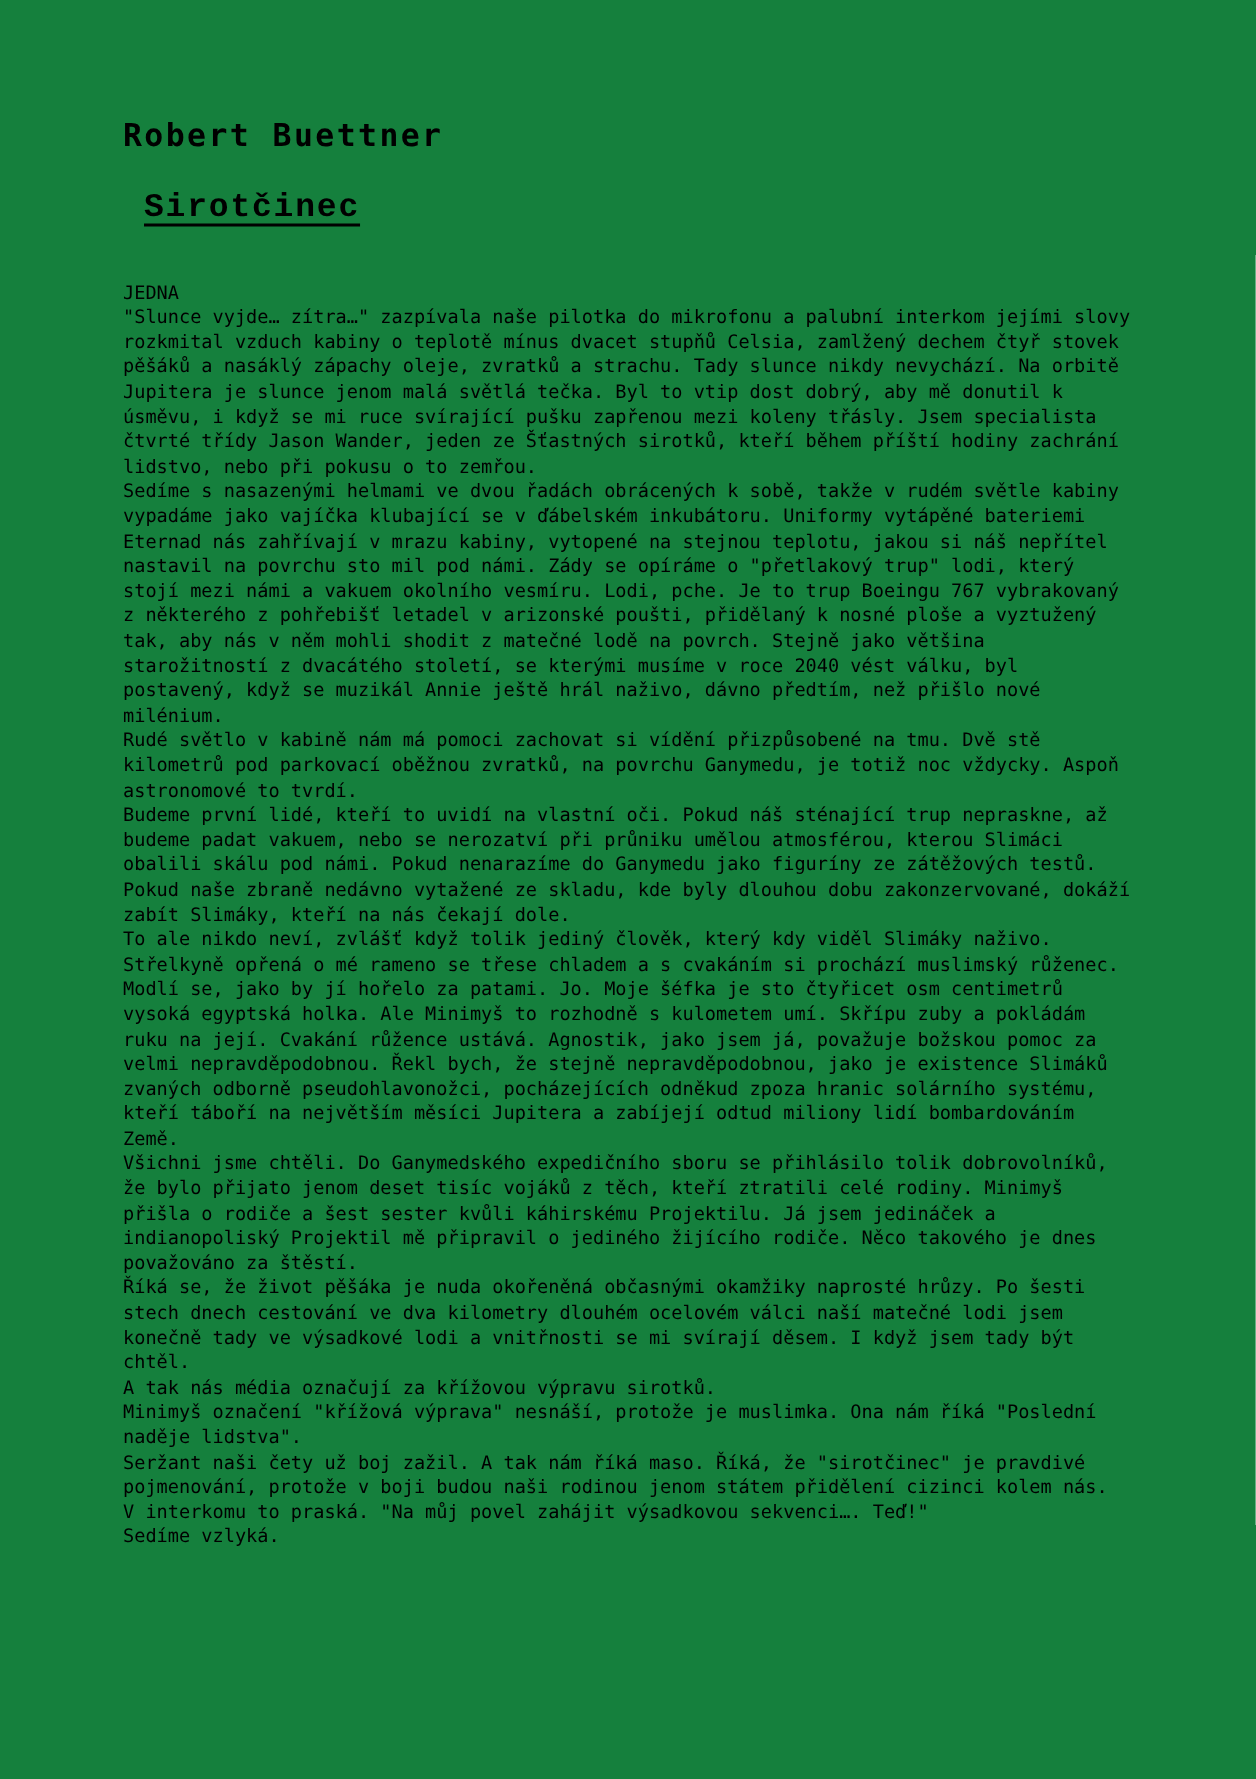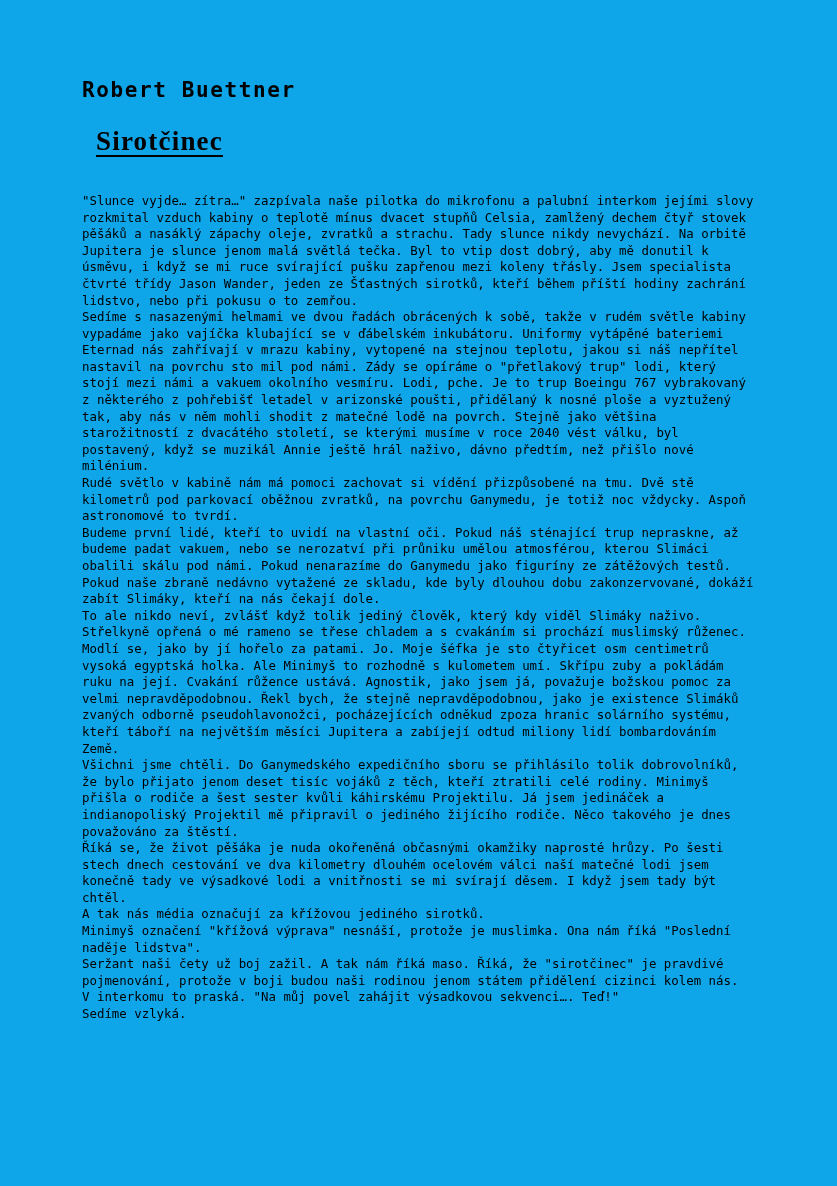--- a/index.html
+++ b/index.html
@@ -11,33 +11,33 @@
     width: 837px;
     min-height: 1186px;
     font-family: "DejaVu Sans Mono", "Liberation Mono", monospace;
     color: #000000;
   }
   .page {
     width: 837px;
     min-height: 1186px;
     box-sizing: border-box;
     padding: 78px 82px 40px 82px;
-    background: #0ea5e9;
+    background: #15803d;
   }
   .author {
     font-family: "DejaVu Sans Mono", "Liberation Mono", monospace;
     font-size: 21px;
     font-weight: bold;
     letter-spacing: 1.6px;
     margin: 0 0 22px 0;
     line-height: 1.2;
   }
   .title {
-    font-family: Liberation Serif, serif;
-    font-size: 27px;
+    font-family: Liberation Mono, monospace;
+    font-size: 22px;
     font-weight: bold;
     letter-spacing: 1.2px;
     text-decoration: underline;
     text-decoration-thickness: 2px;
     text-underline-offset: 5px;
     margin: 0 0 34px 14px;
     line-height: 1.25;
   }
   .chapter {
     font-size: 12.4px;
@@ -53,28 +53,29 @@
     white-space: normal;
     letter-spacing: 0px;
   }
 </style>
 </head>
 <body>
 
 <div class="page">
   <h1 class="author">Robert Buettner</h1>
   <h2 class="title">Sirotčinec</h2>
+  <div class="chapter">JEDNA</div>
   <div class="body-text">
     <p>"Slunce vyjde… zítra…" zazpívala naše pilotka do mikrofonu a palubní interkom jejími slovy rozkmital vzduch kabiny o teplotě mínus dvacet stupňů Celsia, zamlžený dechem čtyř stovek pěšáků a nasáklý zápachy oleje, zvratků a strachu. Tady slunce nikdy nevychází. Na orbitě Jupitera je slunce jenom malá světlá tečka. Byl to vtip dost dobrý, aby mě donutil k úsměvu, i když se mi ruce svírající pušku zapřenou mezi koleny třásly. Jsem specialista čtvrté třídy Jason Wander, jeden ze Šťastných sirotků, kteří během příští hodiny zachrání lidstvo, nebo při pokusu o to zemřou.</p>
     <p>Sedíme s nasazenými helmami ve dvou řadách obrácených k sobě, takže v rudém světle kabiny vypadáme jako vajíčka klubající se v ďábelském inkubátoru. Uniformy vytápěné bateriemi Eternad nás zahřívají v mrazu kabiny, vytopené na stejnou teplotu, jakou si náš nepřítel nastavil na povrchu sto mil pod námi. Zády se opíráme o "přetlakový trup" lodi, který stojí mezi námi a vakuem okolního vesmíru. Lodi, pche. Je to trup Boeingu 767 vybrakovaný z některého z pohřebišť letadel v arizonské poušti, přidělaný k nosné ploše a vyztužený tak, aby nás v něm mohli shodit z matečné lodě na povrch. Stejně jako většina starožitností z dvacátého století, se kterými musíme v roce 2040 vést válku, byl postavený, když se muzikál Annie ještě hrál naživo, dávno předtím, než přišlo nové milénium.</p>
     <p>Rudé světlo v kabině nám má pomoci zachovat si vídění přizpůsobené na tmu. Dvě stě kilometrů pod parkovací oběžnou zvratků, na povrchu Ganymedu, je totiž noc vždycky. Aspoň astronomové to tvrdí.</p>
     <p>Budeme první lidé, kteří to uvidí na vlastní oči. Pokud náš sténající trup nepraskne, až budeme padat vakuem, nebo se nerozatví při průniku umělou atmosférou, kterou Slimáci obalili skálu pod námi. Pokud nenarazíme do Ganymedu jako figuríny ze zátěžových testů. Pokud naše zbraně nedávno vytažené ze skladu, kde byly dlouhou dobu zakonzervované, dokáží zabít Slimáky, kteří na nás čekají dole.</p>
     <p>To ale nikdo neví, zvlášť když tolik jediný člověk, který kdy viděl Slimáky naživo.</p>
     <p>Střelkyně opřená o mé rameno se třese chladem a s cvakáním si prochází muslimský růženec. Modlí se, jako by jí hořelo za patami. Jo. Moje šéfka je sto čtyřicet osm centimetrů vysoká egyptská holka. Ale Minimyš to rozhodně s kulometem umí. Skřípu zuby a pokládám ruku na její. Cvakání růžence ustává. Agnostik, jako jsem já, považuje božskou pomoc za velmi nepravděpodobnou. Řekl bych, že stejně nepravděpodobnou, jako je existence Slimáků zvaných odborně pseudohlavonožci, pocházejících odněkud zpoza hranic solárního systému, kteří táboří na největším měsíci Jupitera a zabíjejí odtud miliony lidí bombardováním Země.</p>
     <p>Všichni jsme chtěli. Do Ganymedského expedičního sboru se přihlásilo tolik dobrovolníků, že bylo přijato jenom deset tisíc vojáků z těch, kteří ztratili celé rodiny. Minimyš přišla o rodiče a šest sester kvůli káhirskému Projektilu. Já jsem jedináček a indianopoliský Projektil mě připravil o jediného žijícího rodiče. Něco takového je dnes považováno za štěstí.</p>
     <p>Říká se, že život pěšáka je nuda okořeněná občasnými okamžiky naprosté hrůzy. Po šesti stech dnech cestování ve dva kilometry dlouhém ocelovém válci naší matečné lodi jsem konečně tady ve výsadkové lodi a vnitřnosti se mi svírají děsem. I když jsem tady být chtěl.</p>
-    <p>A tak nás média označují za křížovou jediného sirotků.</p>
+    <p>A tak nás média označují za křížovou výpravu sirotků.</p>
     <p>Minimyš označení "křížová výprava" nesnáší, protože je muslimka. Ona nám říká "Poslední naděje lidstva".</p>
     <p>Seržant naši čety už boj zažil. A tak nám říká maso. Říká, že "sirotčinec" je pravdivé pojmenování, protože v boji budou naši rodinou jenom státem přidělení cizinci kolem nás.</p>
     <p>V interkomu to praská. "Na můj povel zahájit výsadkovou sekvenci…. Teď!"</p>
     <p>Sedíme vzlyká.</p>
   </div>
 </div>
 
 </body></html>

